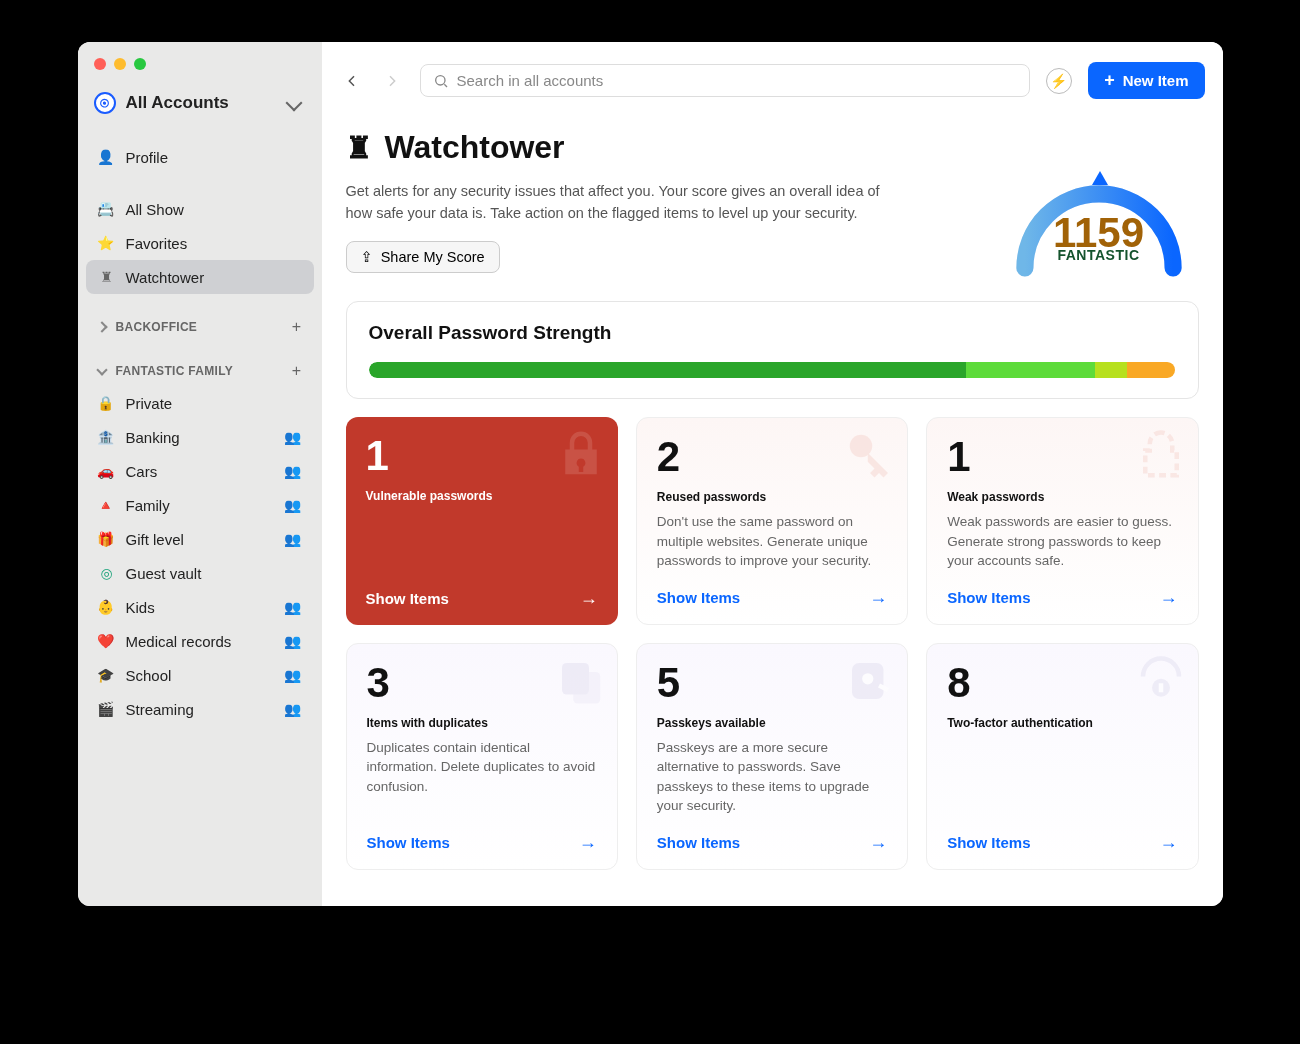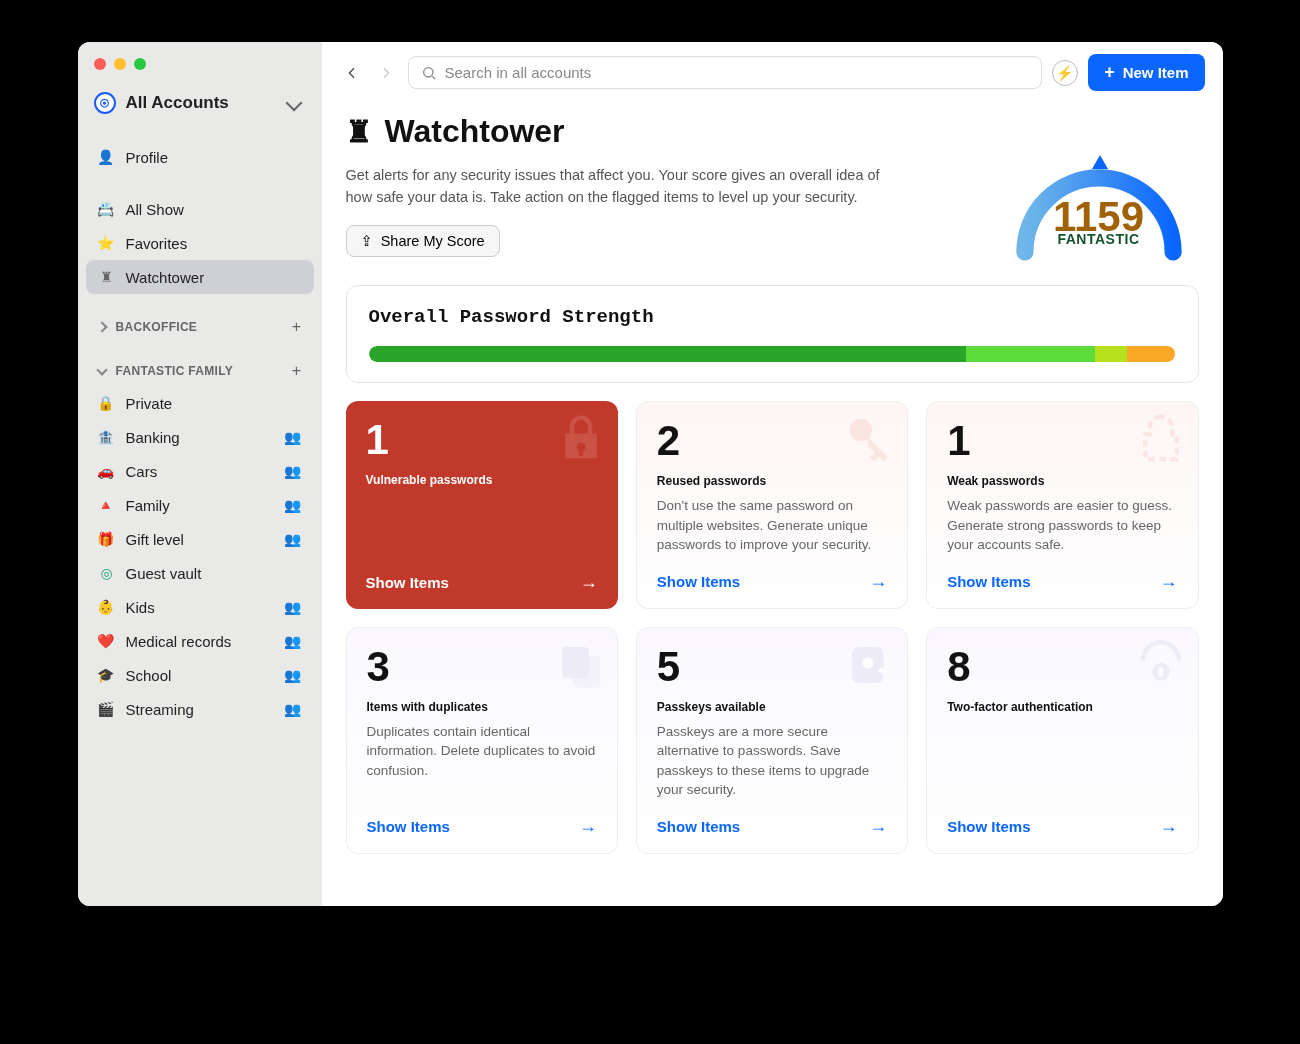--- a/index.html
+++ b/index.html
@@ -93,22 +93,22 @@
 }
 
 .main {
   flex: 1;
   display: flex;
   flex-direction: column;
   background: #fff;
   overflow: hidden;
 }
 .topbar {
-  display: flex; align-items: center; gap: 10px;
-  padding: 12px 18px;
+  display: flex; align-items: center; gap: 16px;
+  padding: 20px 18px;
 }
 .nav-arrow {
   width: 24px; height: 24px; display:flex; align-items:center; justify-content:center;
   color: #555; cursor: pointer;
 }
 .nav-arrow.disabled { color: #ccc; }
 .nav-arrow svg { width: 16px; height: 16px; }
 .search {
   flex: 1;
   display: flex; align-items:center; gap: 8px;
@@ -183,21 +183,21 @@
 }
 
 .card {
   background:#fff; border:1px solid #e5e5e5; border-radius:12px;
   padding: 20px 22px;
 }
 .overall {
   margin-top: 28px;
 }
 .overall h3 {
-  font-size: 19px; font-weight:700; color:#111;font-family:Liberation Mono, monospace;
+  font-size: 19px; font-weight:700; color:#111;
 }
 .strength-bar {
   margin-top: 18px; height: 16px; width:100%;
   border-radius: 8px; display:flex; overflow:hidden;
 }
 .sb-seg { height:100%; }
 .sb-seg:first-child { border-radius: 8px 0 0 8px; }
 .sb-seg:last-child { border-radius: 0 8px 8px 0; }
 
 .grid {

